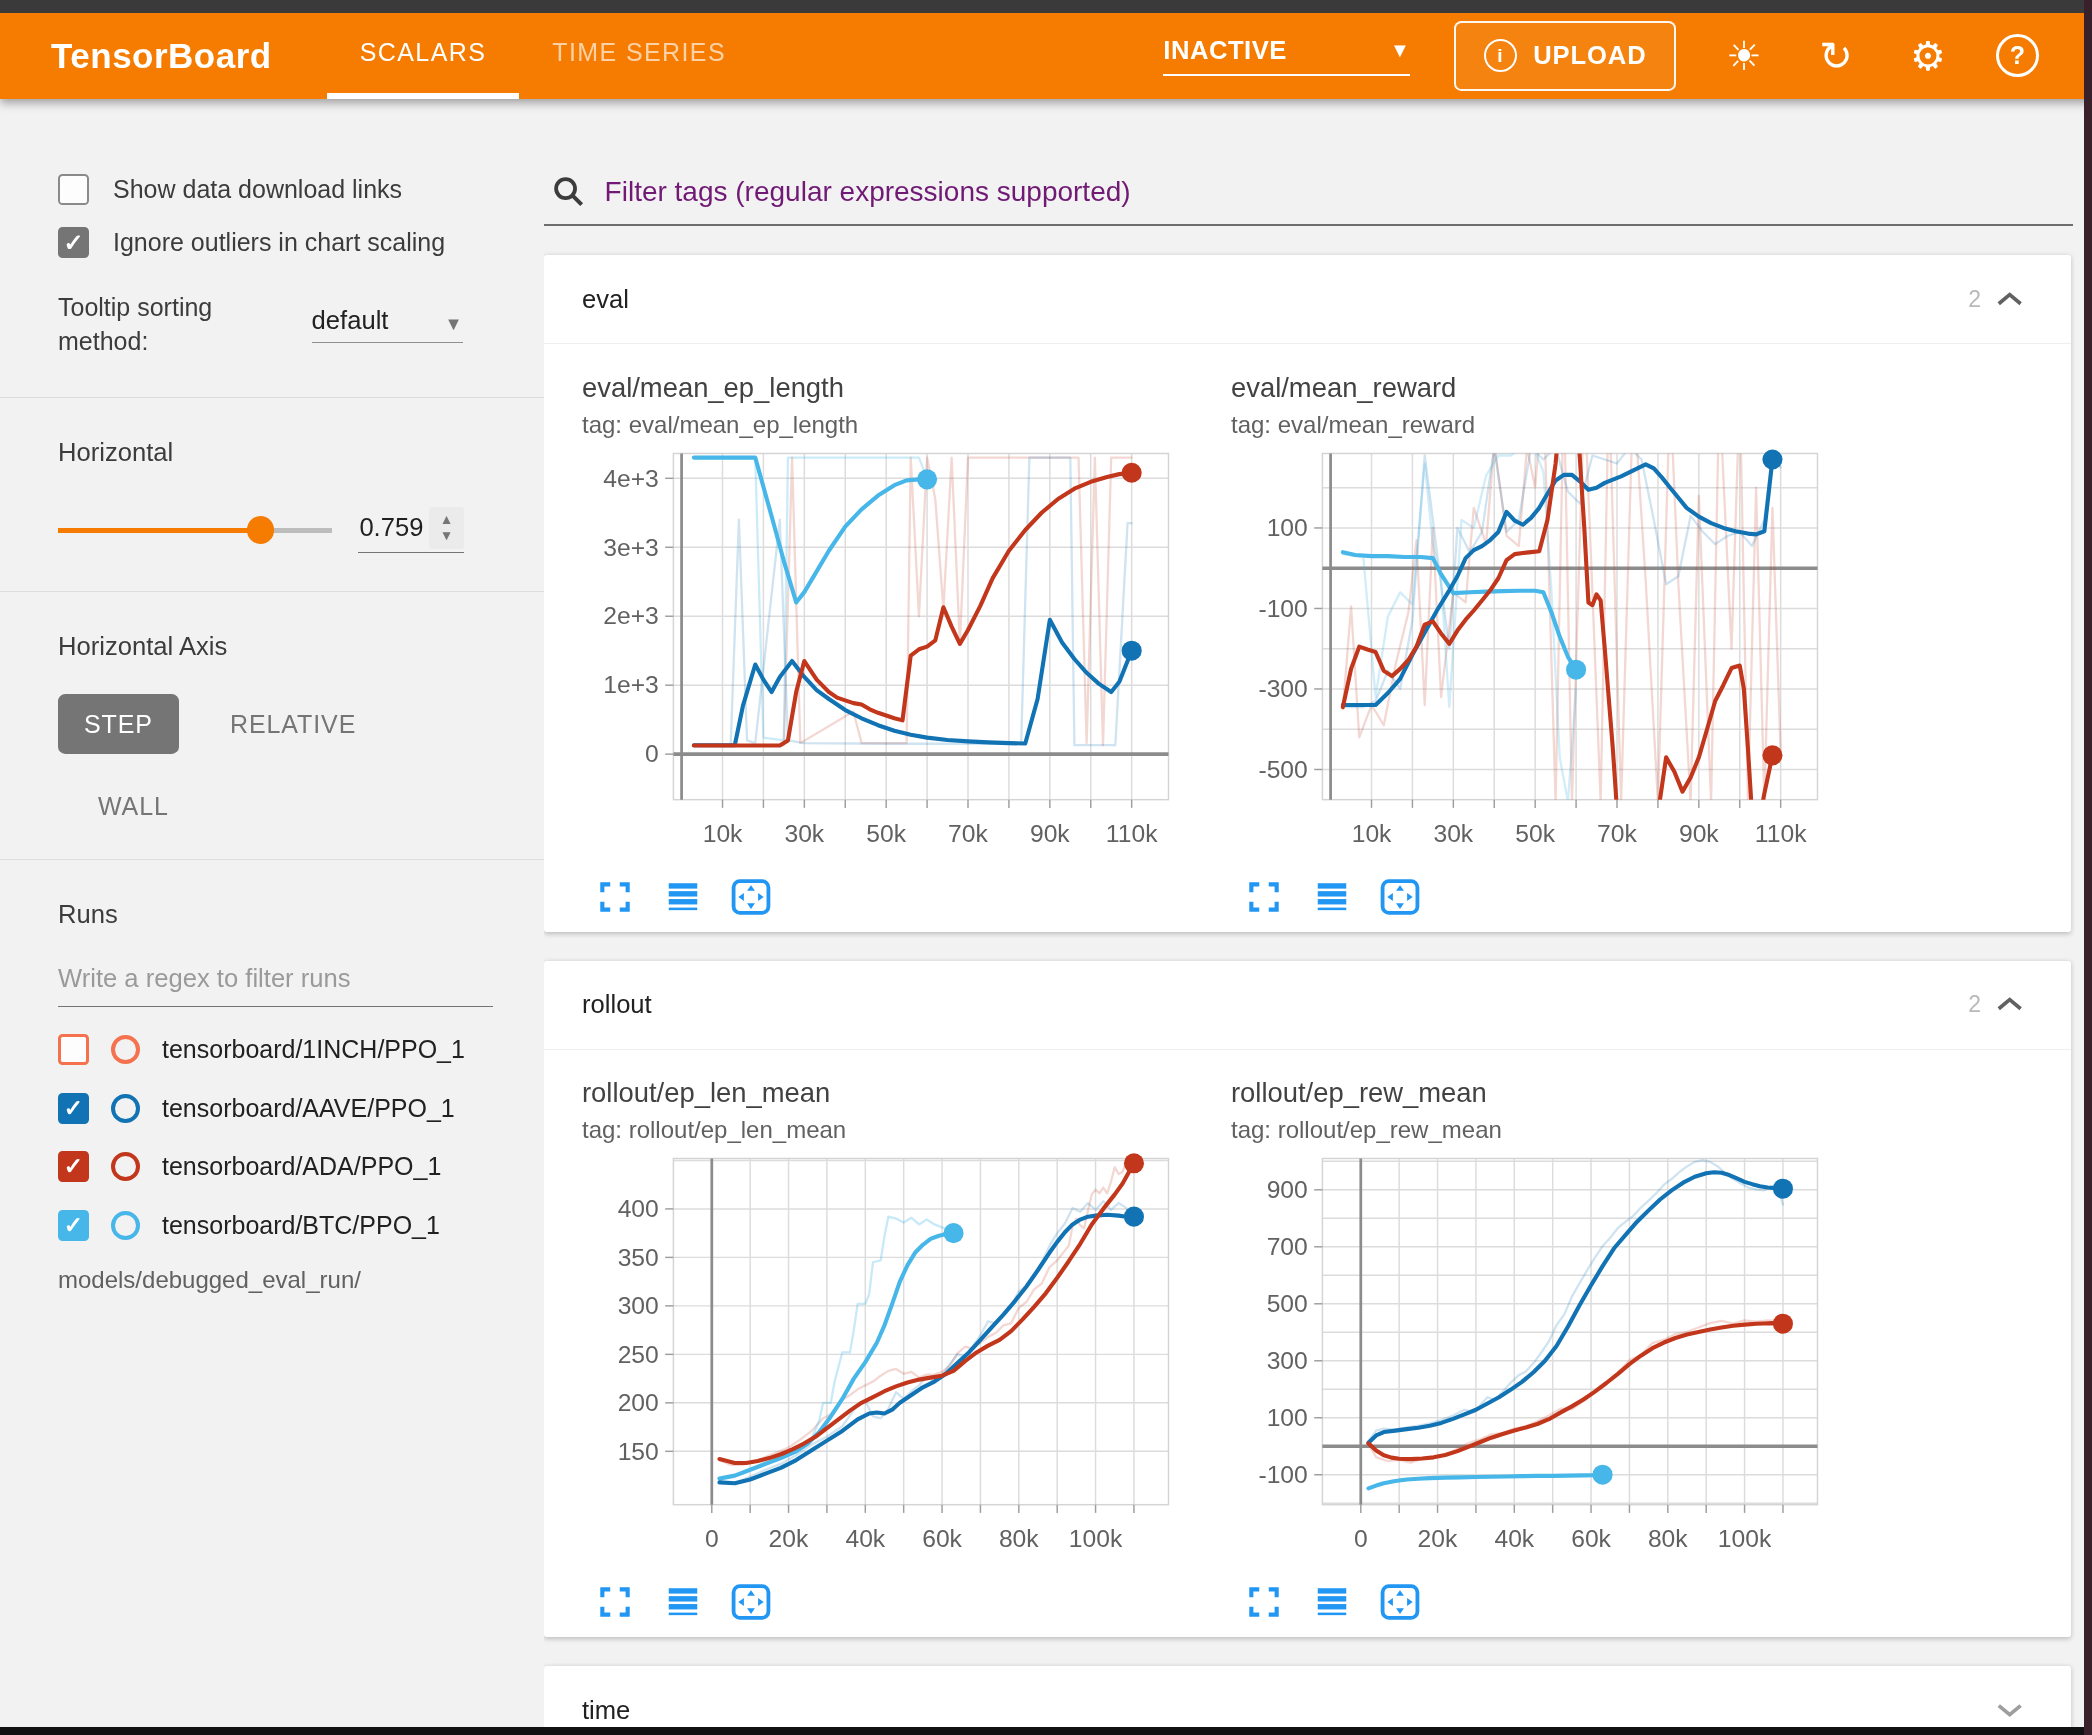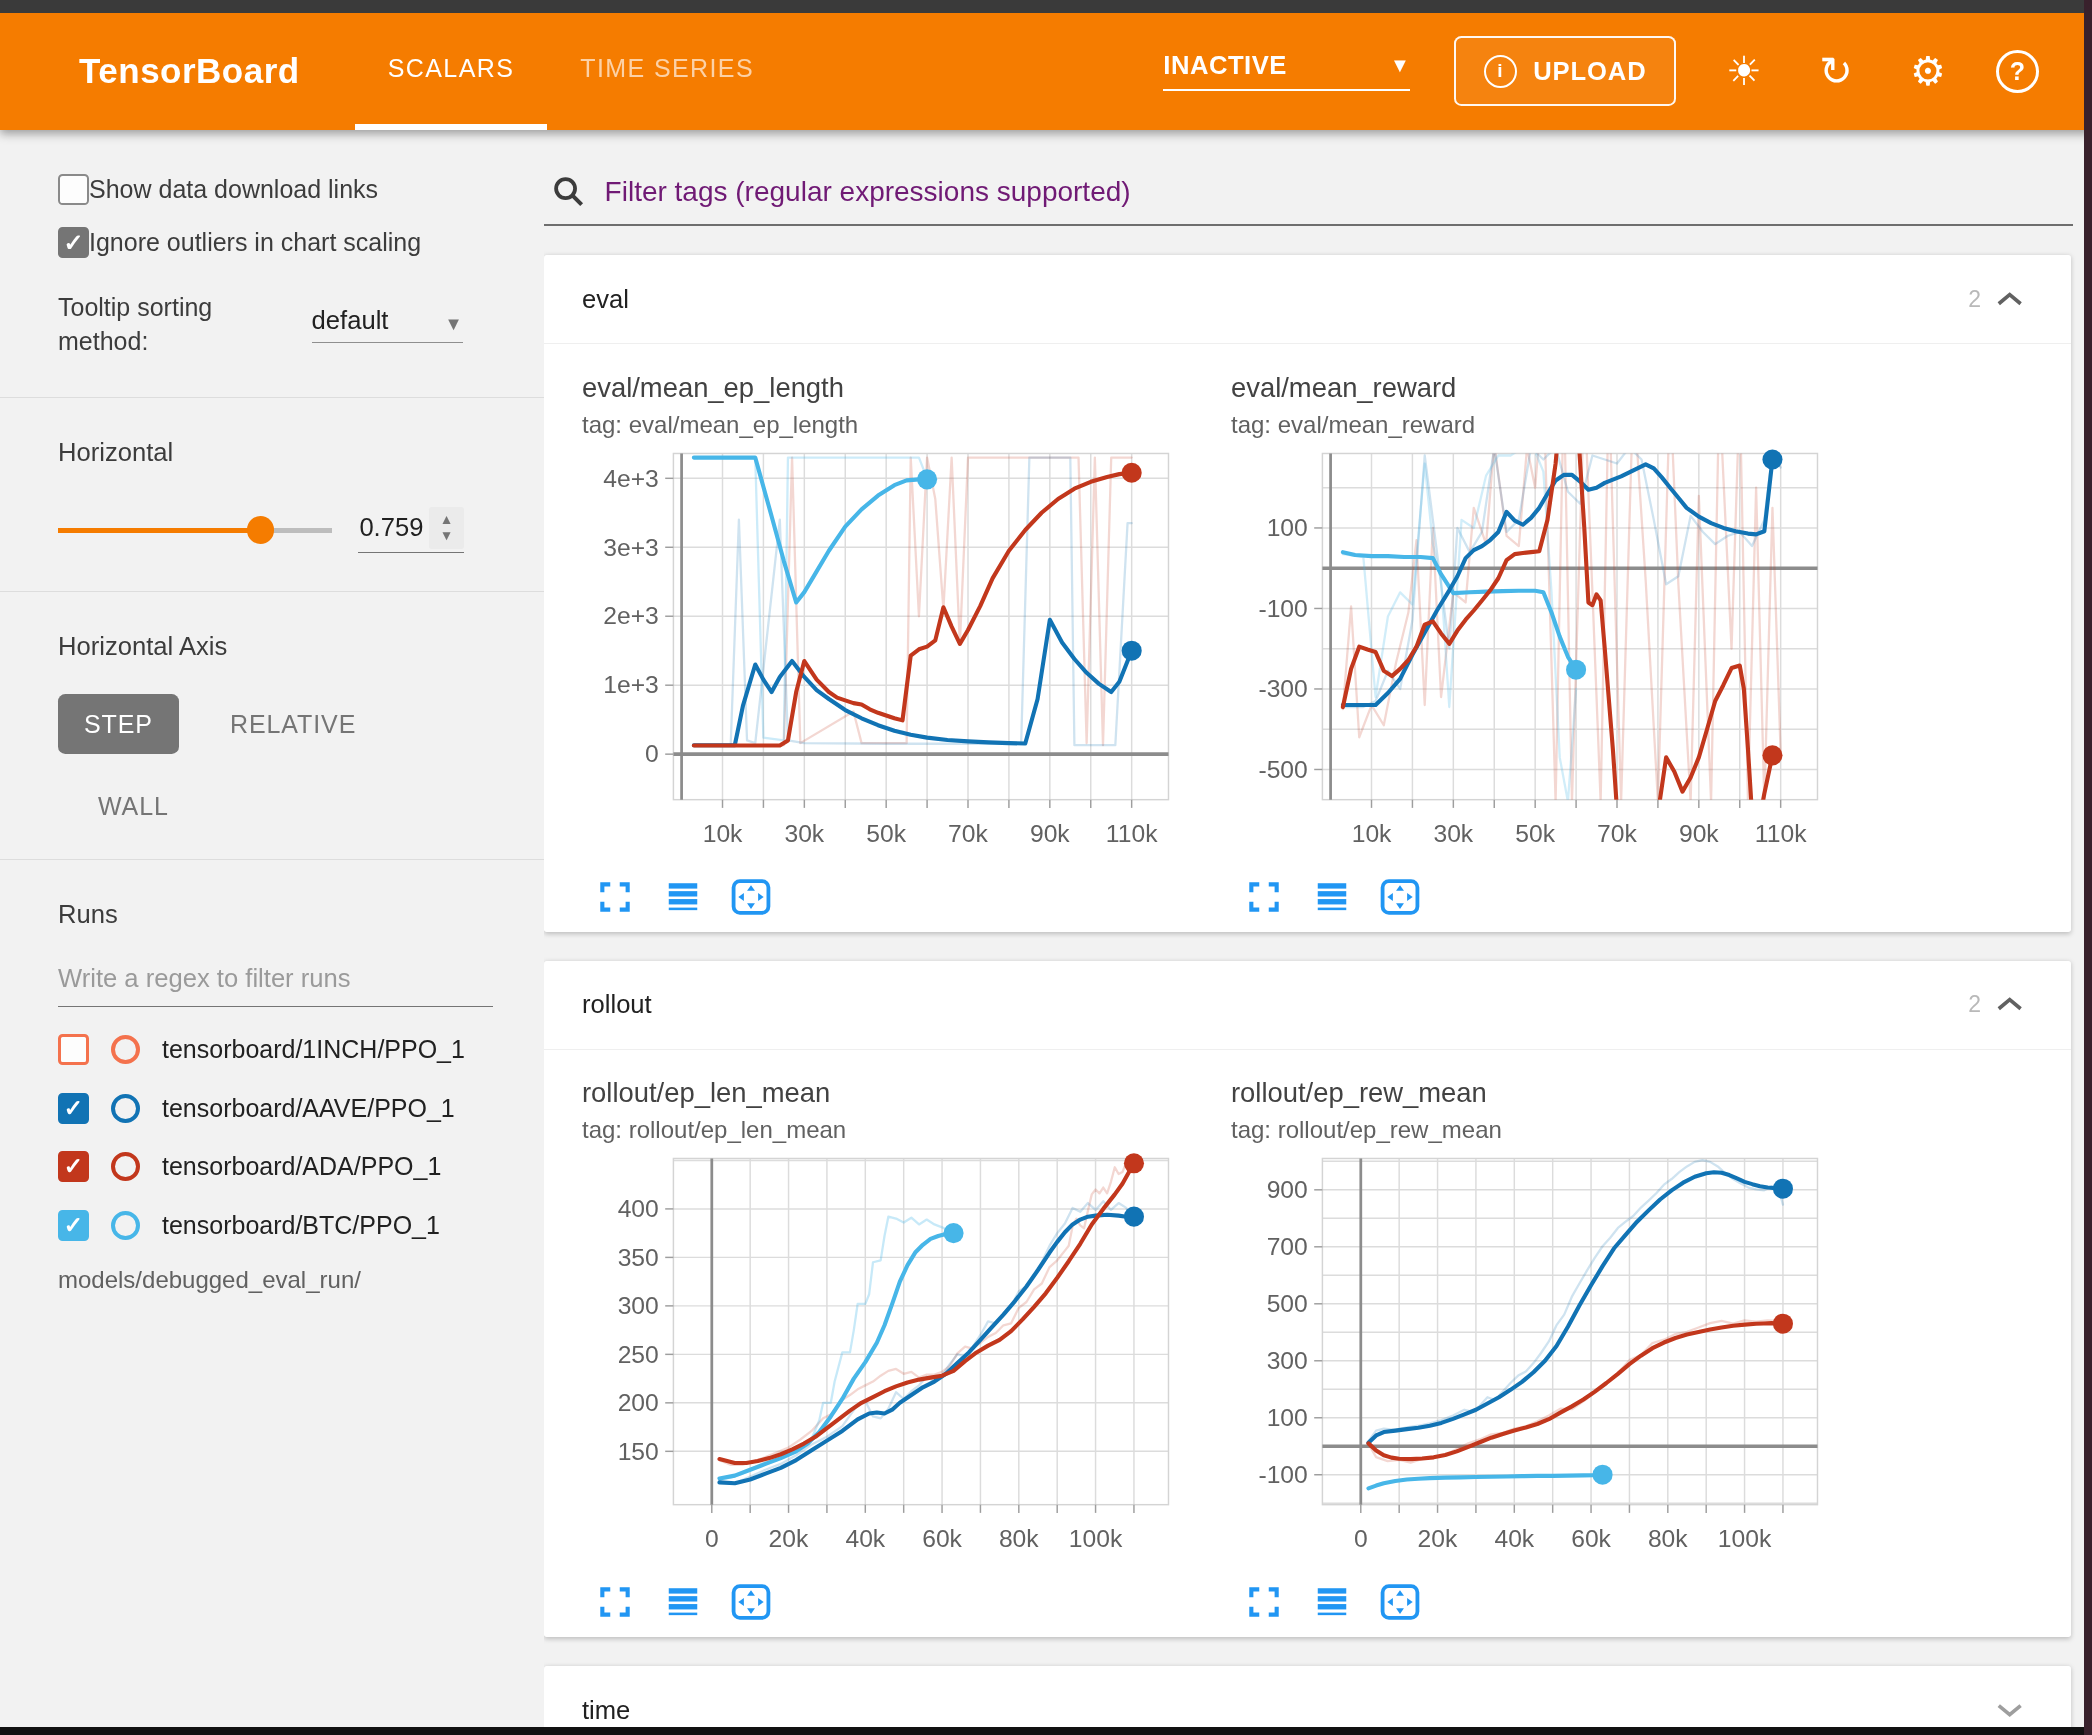--- a/index.html
+++ b/index.html
@@ -2,37 +2,37 @@
 <html style="font-size:14.6px"><head>
 <meta charset="utf-8">
 <style>
   html,body{margin:0;padding:0;background:#e8e8e8;font-family:"Liberation Sans",sans-serif;}
   .screen{position:relative;width:2092px;height:1735px;background:#f2f2f2;overflow:hidden;}
   .topstrip{position:absolute;top:0;left:0;right:0;height:12.8px;background:#3a3a3a;z-index:60;}
   .rightstrip{position:absolute;top:0;right:0;bottom:0;width:8.2px;background:#39212c;z-index:70;}
   .bottomstrip{position:absolute;left:0;right:0;bottom:0;height:8.2px;background:#121212;z-index:65;}
 
   
-  .appbar{position:absolute;top:12.8px;left:0;right:0;height:117px;background:#f57c00;display:flex;align-items:stretch;color:#fff;box-shadow:0 3.7px 9.1px rgba(0,0,0,.35);z-index:50;padding-left:28px;}
+  .appbar{position:absolute;top:12.8px;left:0;right:0;height:86px;background:#f57c00;display:flex;align-items:stretch;color:#fff;box-shadow:0 3.7px 9.1px rgba(0,0,0,.35);z-index:50;}
   .app-title{font-size:35px;font-weight:bold;display:flex;align-items:center;padding-left:51px;letter-spacing:0.5px;}
   .tabs{display:flex;margin-left:55px;}
   .tab{display:flex;align-items:center;padding:0 33px;font-size:25px;letter-spacing:1.4px;color:rgba(255,255,255,.65);border-bottom:6.4px solid transparent;cursor:pointer;}
   .tab.active{color:#fff;border-bottom-color:#fff;}
   .appbar-right{margin-left:auto;display:flex;align-items:center;gap:44px;padding-right:53px;}
   .status-select{width:247px;border-bottom:2.7px solid #fff;display:flex;justify-content:space-between;align-items:center;padding-bottom:9.1px;font-size:25.6px;font-weight:bold;letter-spacing:0.5px;cursor:pointer;}
   .status-select .arrow{font-size:20px;}
   .upload-btn{display:flex;align-items:center;gap:16.4px;border:2.7px solid rgba(255,255,255,.95);border-radius:7.3px;padding:16.4px 27.4px;font-size:25.6px;font-weight:bold;letter-spacing:0.9px;cursor:pointer;background:rgba(255,255,255,.06);}
   .info-circle{width:29px;height:29px;border:2.7px solid #fff;border-radius:50%;display:flex;align-items:center;justify-content:center;font-size:19px;font-weight:bold;font-style:normal;}
   .bar-icon{font-size:40px;line-height:1;cursor:pointer;display:flex;align-items:center;justify-content:center;width:48px;height:48px;}
   .help-circle{width:37px;height:37px;border:3.7px solid #fff;border-radius:50%;display:flex;align-items:center;justify-content:center;font-size:25px;font-weight:bold;cursor:pointer;}
 
   
   .sidebar{position:absolute;top:130px;left:0;width:544px;bottom:8.2px;background:#f2f2f2;overflow:hidden;z-index:5;}
   .side-inner{padding:44px 0 0 58px;}
-  .opt-row{display:flex;align-items:center;margin-bottom:22px;white-space:nowrap;}
+  .opt-row{display:flex;align-items:center;gap:24px;margin-bottom:22px;white-space:nowrap;}
   .opt-label{font-size:25px;color:#3c3c3c;}
   .cbox{width:31px;height:31px;border-radius:4.6px;box-sizing:border-box;border:2.7px solid #8a8a8a;background:#fdfdfd;display:flex;align-items:center;justify-content:center;flex:none;cursor:pointer;}
   .cbox.checked{background:#757575;border-color:#757575;}
   .cbox .mark{display:none;color:#fff;font-size:24px;font-weight:bold;line-height:1;}
   .cbox.checked .mark{display:block;}
   .tooltip-row{display:flex;align-items:center;margin-top:33px;}
   .tooltip-label{font-size:25px;color:#3c3c3c;width:228px;line-height:1.35;}
   .dropdown{width:151px;border-bottom:1.8px solid #8f8f8f;display:flex;justify-content:space-between;align-items:flex-end;padding-bottom:7.3px;font-size:25.6px;color:#212121;cursor:pointer;margin-left:25.6px;}
   .dropdown .arrow{color:#757575;font-size:18.3px;}
   .divider{border-top:1.8px solid #ddd;margin-top:38px;}

